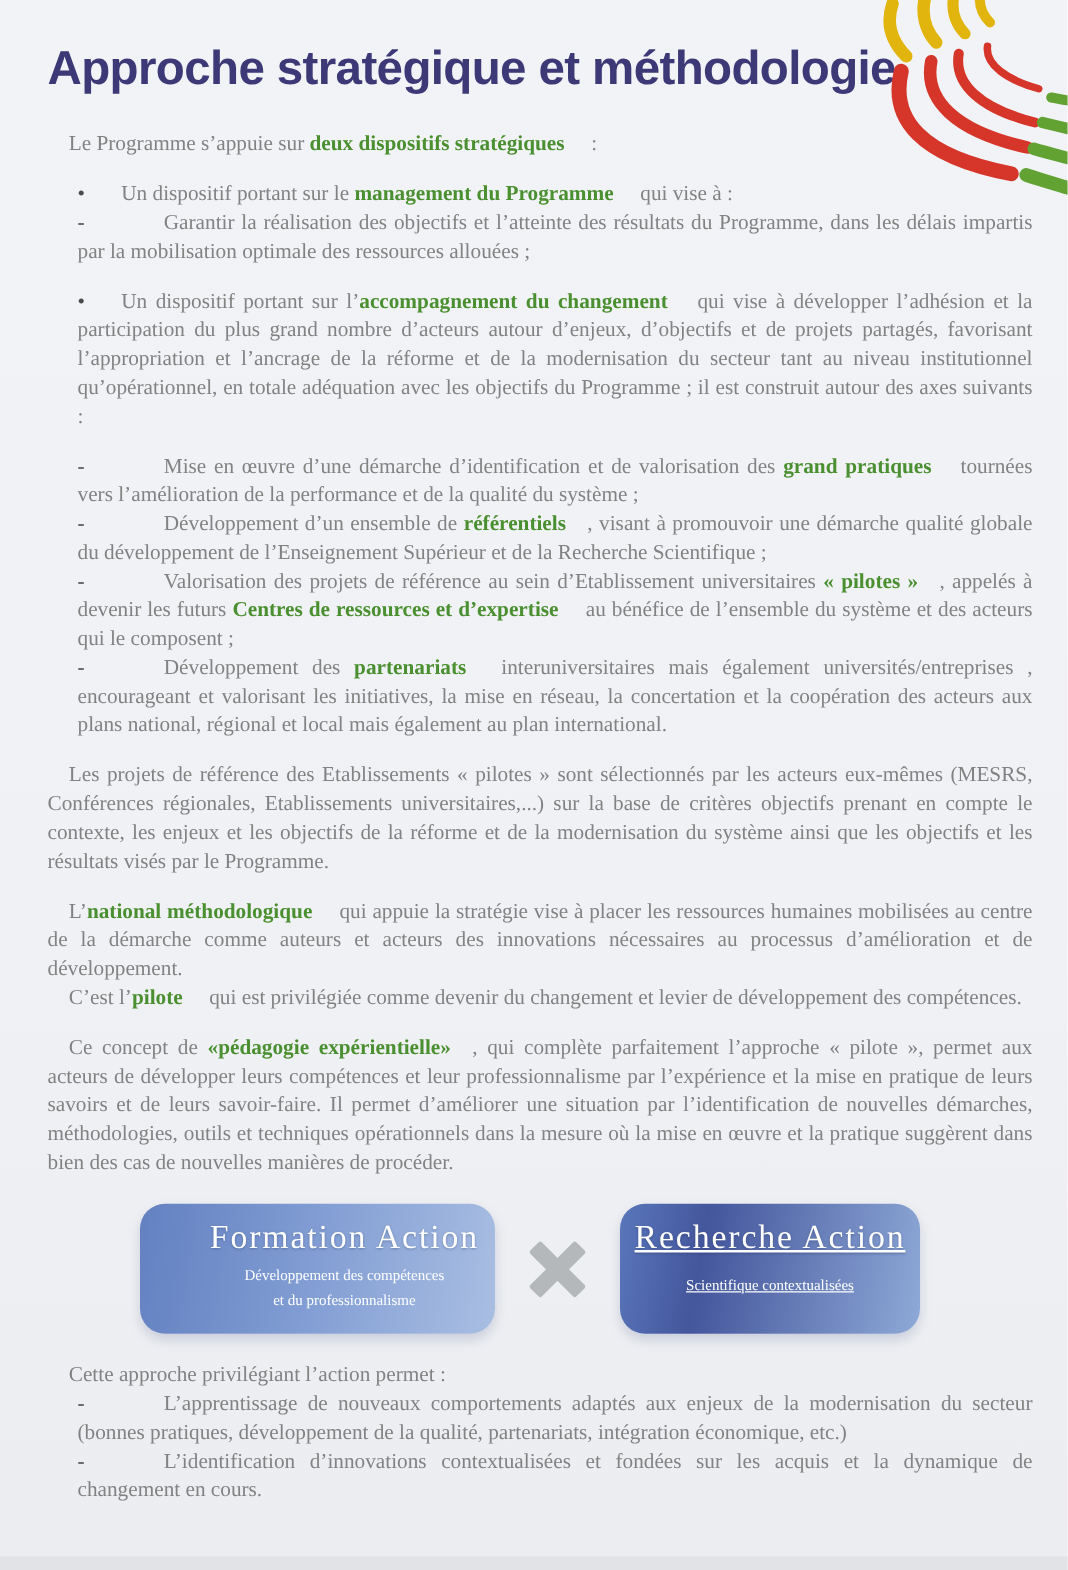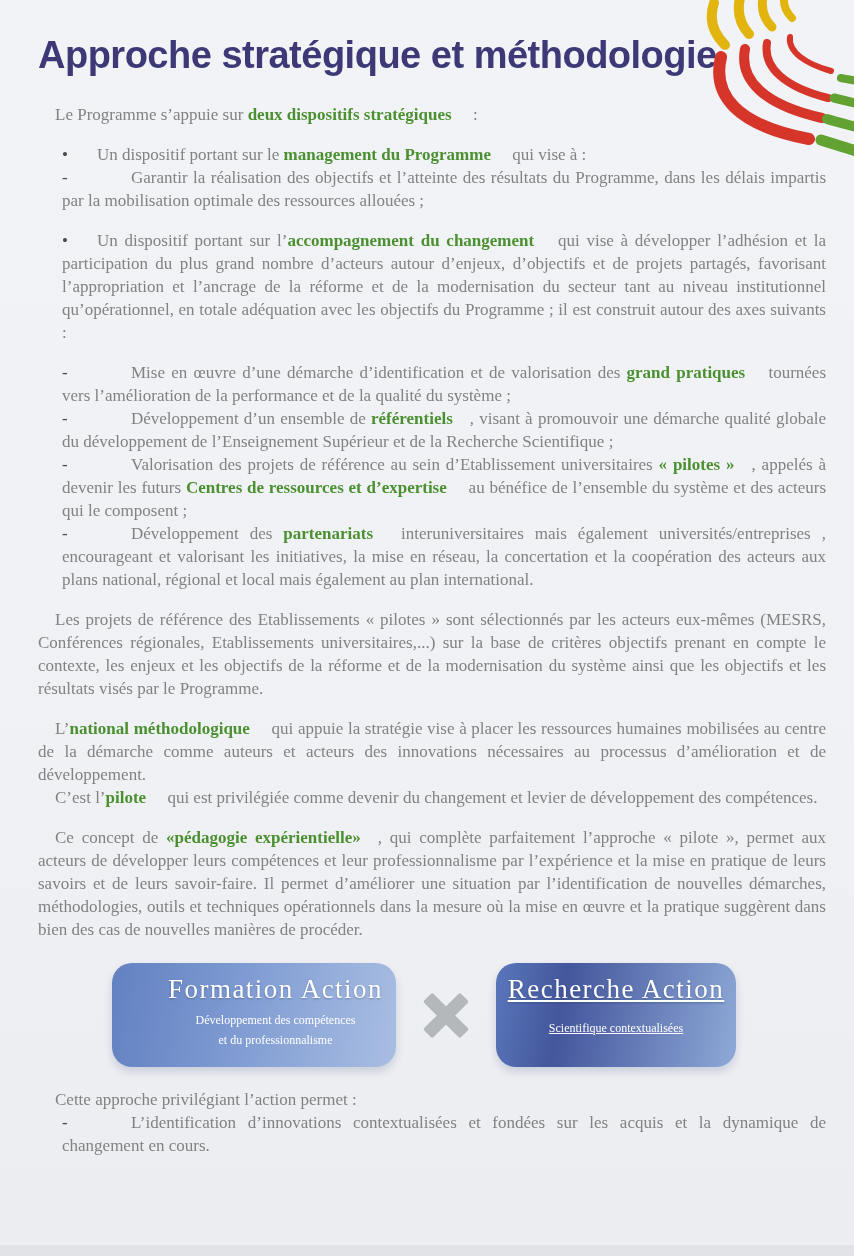--- a/index.html
+++ b/index.html
@@ -113,17 +113,18 @@
       <div class="x-mark"></div>
     </div>
     <div class="action-box box-recherche">
       <div class="box-title">Recherche Action</div>
       <div class="sub">Scientifique contextualisées</div>
     </div>
   </div>
 
   <div class="textflow" style="margin-top:20px;">
       <p class="blk plain"><span class="t">Cette approche privilégiant l’action permet :</span></p>
+      <p class="blk dash"><span class="marker dash">-</span><span class="t">L’apprentissage de nouveaux comportements adaptés aux enjeux de la modernisation du secteur (bonnes pratiques, développement de la qualité, partenariats, intégration économique, etc.)</span></p>
       <p class="blk dash"><span class="marker dash">-</span><span class="t">L’identification d’innovations contextualisées et fondées sur les acquis et la dynamique de changement en cours.</span></p>
     </div>
 
   <div class="page-bottom-edge"></div>
 </div>
 
 </body></html>

